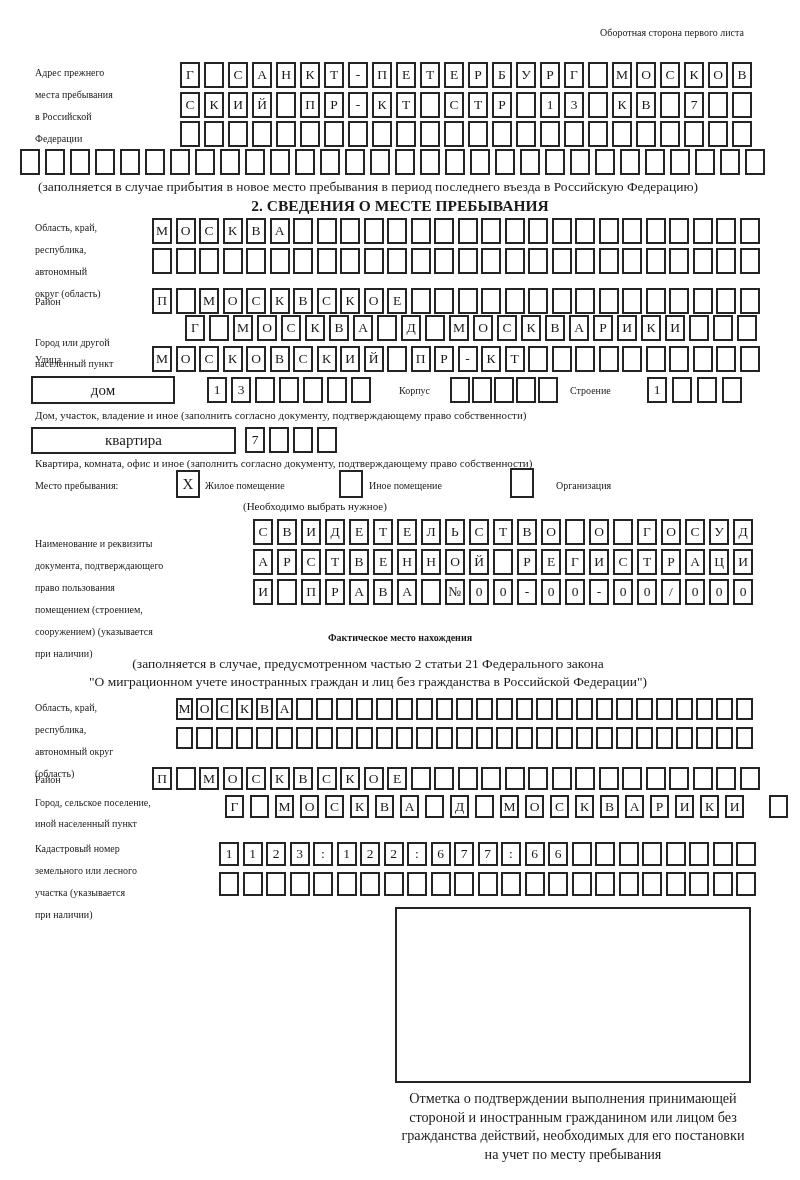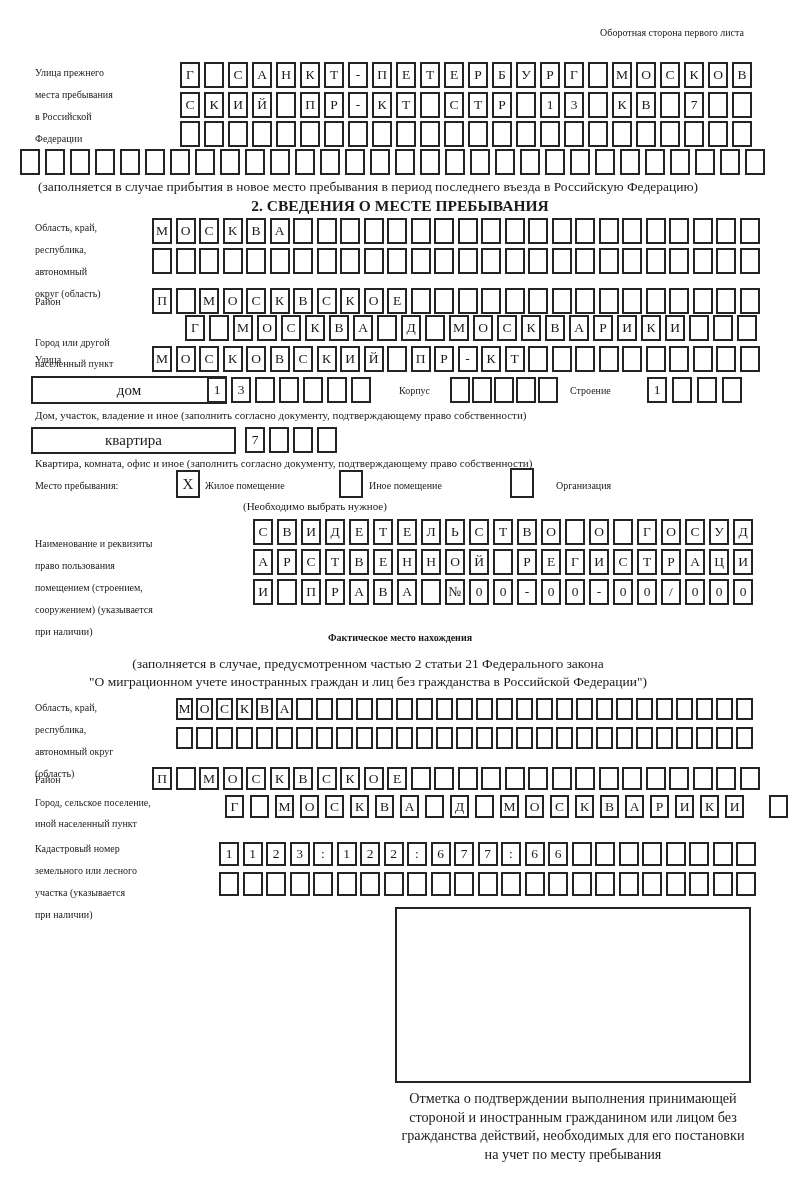--- a/index.html
+++ b/index.html
@@ -35,21 +35,21 @@
   .caption{position:absolute;left:363px;top:1089px;width:420px;text-align:center;font-size:14.2px;line-height:18.5px;}
 </style>
 </head>
 <body>
 
 <div class="sheet">
 
   <div class="lbl" style="top:22px;right:56px;left:auto;">Оборотная сторона первого листа</div>
 
   <div class="lbl" style="left:35px;top:62px;">
-    <div class="ln">Улица прежнего</div>
+    <div class="ln">Адрес прежнего</div>
     <div class="ln">места пребывания</div>
     <div class="ln">в Российской</div>
     <div class="ln">Федерации</div>
   </div>
   <div class="cellrow" style="left:180px;top:62px;--w:20px;--h:26px;--g:4px;">
       <span class="cell">Г</span>
       <span class="cell"></span>
       <span class="cell">С</span>
       <span class="cell">А</span>
       <span class="cell">Н</span>
@@ -308,21 +308,21 @@
       <span class="cell"></span>
       <span class="cell"></span>
       <span class="cell"></span>
       <span class="cell"></span>
       <span class="cell"></span>
       <span class="cell"></span>
       <span class="cell"></span>
       <span class="cell"></span>
     </div>
 
-  <div class="field-box" style="left:31px;top:376px;width:196px;height:28px;">
+  <div class="field-box" style="left:31px;top:376px;width:144px;height:28px;">
     <span>дом</span>
   </div>
   <div class="cellrow" style="left:207px;top:377px;--w:20px;--h:26px;--g:4px;">
       <span class="cell">1</span>
       <span class="cell">3</span>
       <span class="cell"></span>
       <span class="cell"></span>
       <span class="cell"></span>
       <span class="cell"></span>
       <span class="cell"></span>
@@ -359,20 +359,21 @@
   <span class="checkbox" style="left:176px;top:470px;">X</span>
   <div class="lbl" style="left:205px;top:475px;">Жилое помещение</div>
   <span class="checkbox" style="left:339px;top:470px;"></span>
   <div class="lbl" style="left:369px;top:475px;">Иное помещение</div>
   <span class="checkbox" style="left:510px;top:468px;height:30px;"></span>
   <div class="lbl" style="left:556px;top:475px;">Организация</div>
   <div class="hint" style="left:243px;top:500px;">(Необходимо выбрать нужное)</div>
 
   <div class="lbl" style="left:35px;top:533px;">
     <div class="ln">Наименование и реквизиты</div>
+    <div class="ln">документа, подтверждающего</div>
     <div class="ln">право пользования</div>
     <div class="ln">помещением (строением,</div>
     <div class="ln">сооружением) (указывается</div>
     <div class="ln">при наличии)</div>
   </div>
   <div class="cellrow" style="left:253px;top:519px;--w:20px;--h:26px;--g:4px;">
       <span class="cell">С</span>
       <span class="cell">В</span>
       <span class="cell">И</span>
       <span class="cell">Д</span>

